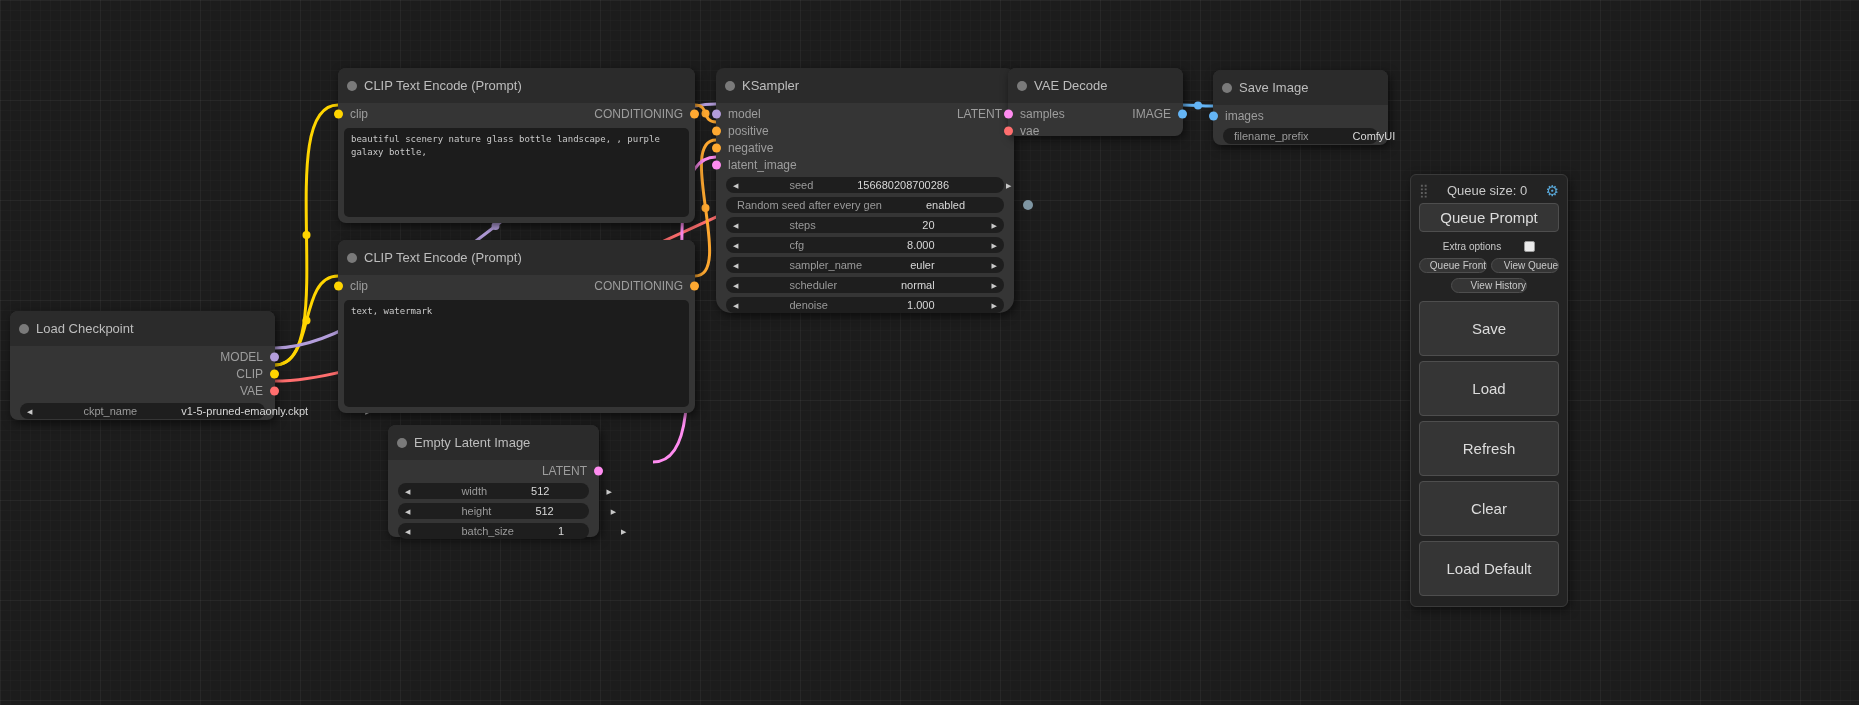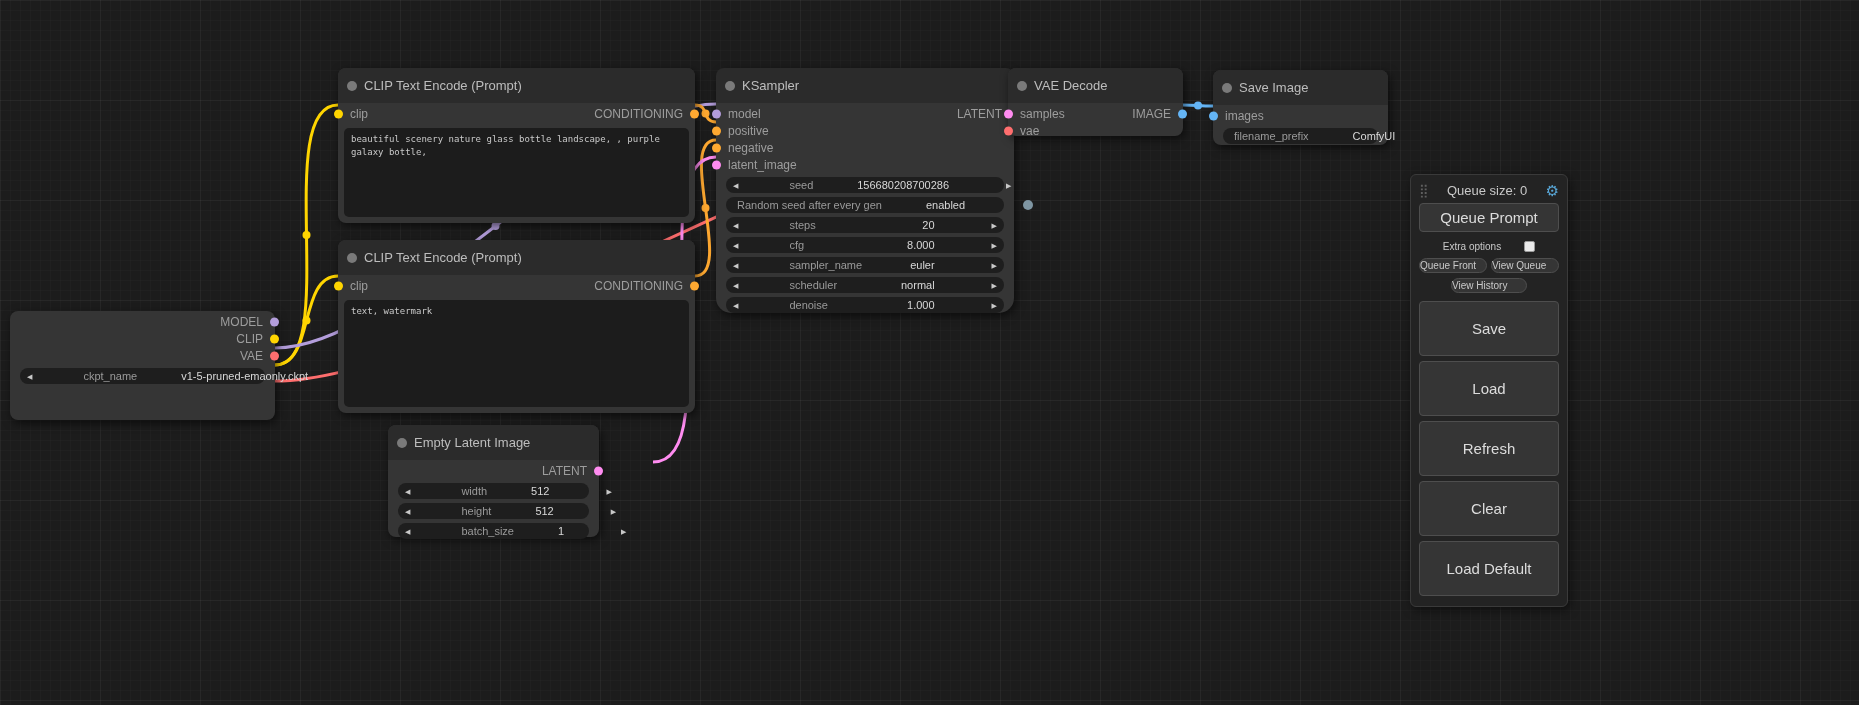--- a/index.html
+++ b/index.html
@@ -74,21 +74,21 @@
     display:block; width:100%; background:#353535; border:1px solid #4e4e4e; border-radius:4px;
     color:#dcdcdc; font-family:inherit; font-size:15px; padding:18px 0; margin-top:5px;
     text-align:center; cursor:pointer;
   }
   .btn.primary { padding:5px 0; margin-top:2px; }
   .extra-row { display:flex; align-items:center; justify-content:center; gap:23px; margin-top:9px; font-size:10px; }
   .checkbox { width:11px; height:11px; background:#ebebeb; border:1px solid #9a9a9a; border-radius:2px; cursor:pointer; }
   .small-row { display:flex; gap:4px; margin-top:6px; }
   .btn-small {
     flex:1; background:#353535; border:1px solid #4e4e4e; border-radius:8px;
-    color:#c9c9c9; font-family:inherit; font-size:10px; padding:1px 0; text-align:left; cursor:pointer;
+    color:#c9c9c9; font-family:inherit; font-size:10px; padding:1px 0; text-align:right; cursor:pointer;
   }
   .btn-small.center { flex:none; display:block; width:76px; margin:5px auto 0; }
   .stack { margin-top:8px; }
 </style>
 </head>
 <body>
 
 <div class="canvas">
 
   <svg class="wires" width="1859" height="705" viewBox="0 0 1859 705">
@@ -106,20 +106,24 @@
     <circle cx="495.5" cy="226" r="4" style="fill:var(--c-model)"></circle>
     <circle cx="641.5" cy="251.5" r="4" style="fill:var(--c-vae)"></circle>
     <circle cx="705.5" cy="113.5" r="4" style="fill:var(--c-conditioning)"></circle>
     <circle cx="705.5" cy="208" r="4" style="fill:var(--c-conditioning)"></circle>
     <circle cx="684.5" cy="309.5" r="4" style="fill:var(--c-latent)"></circle>
     <circle cx="994.5" cy="104.5" r="4" style="fill:var(--c-latent)"></circle>
     <circle cx="1198" cy="105.5" r="4" style="fill:var(--c-image)"></circle>
   </svg>
 
   <div class="node" style="left:10px; top:311px; width:265px; height:109px;">
+    <div class="node-title">
+      <span class="collapse-dot"></span>
+      <span>Load Checkpoint</span>
+    </div>
     <div class="node-body">
       <div class="row out-only">
         <span class="out-label">MODEL</span>
         <span class="port out p-model"></span>
       </div>
       <div class="row out-only">
         <span class="out-label">CLIP</span>
         <span class="port out p-clip"></span>
       </div>
       <div class="row out-only">

